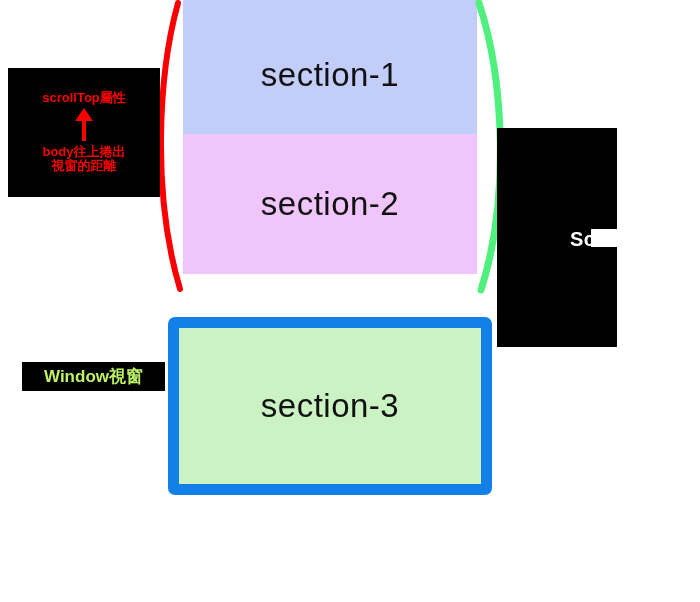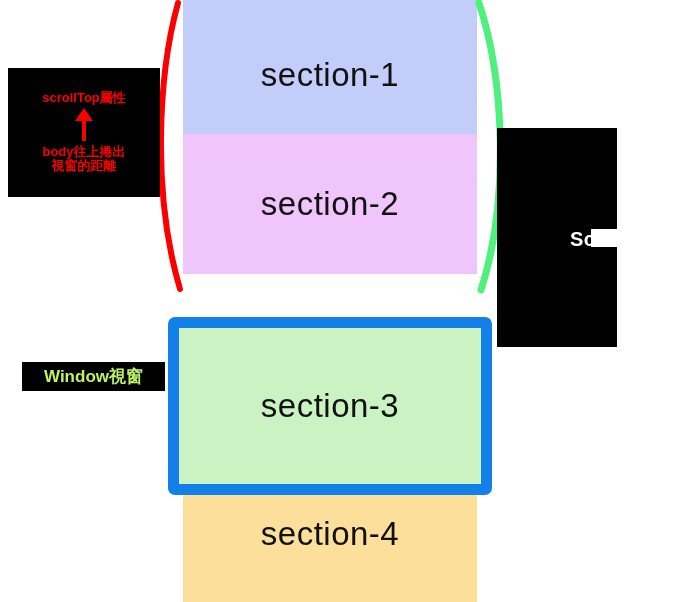--- a/index.html
+++ b/index.html
@@ -147,23 +147,20 @@
 <div id="stage">
 
   <div class="section" id="section-1">
     <span>section-1</span>
   </div>
 
   <div class="section" id="section-2">
     <span>section-2</span>
   </div>
 
-  <div class="section" id="section-4">
-    <span>section-4</span>
-  </div>
 
   <div id="viewport-frame">
     <span id="section-3-label">section-3</span>
   </div>
 
   <svg id="curve-layer" viewBox="0 0 700 602">
     <path d="M 178 3 C 158 75, 152 195, 180 289" fill="none" stroke="#fa0000" stroke-width="6" stroke-linecap="round"></path>
     <path d="M 479 3 C 504 78, 510 200, 481 290" fill="none" stroke="#4ff07d" stroke-width="7" stroke-linecap="round"></path>
   </svg>
 

